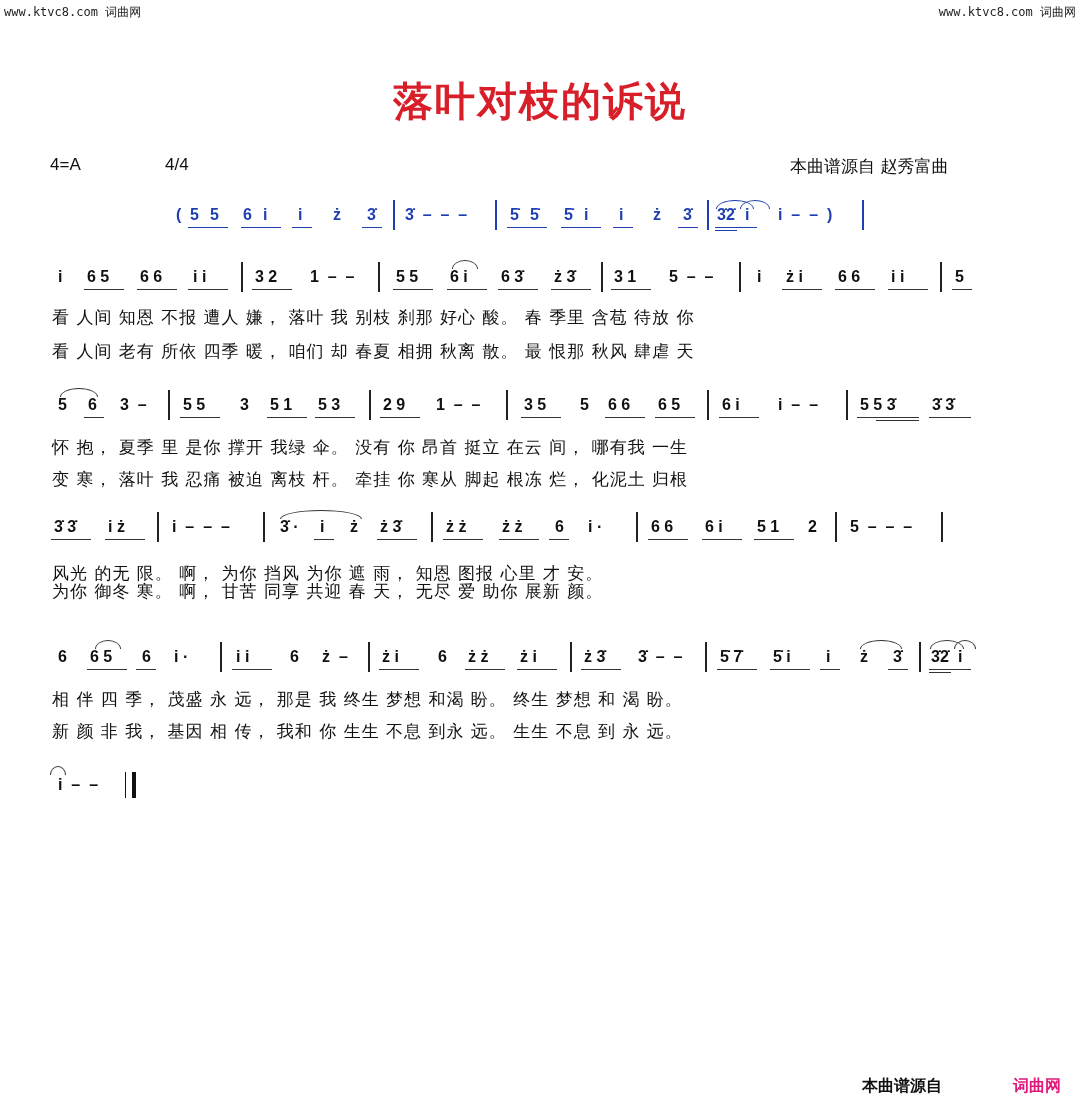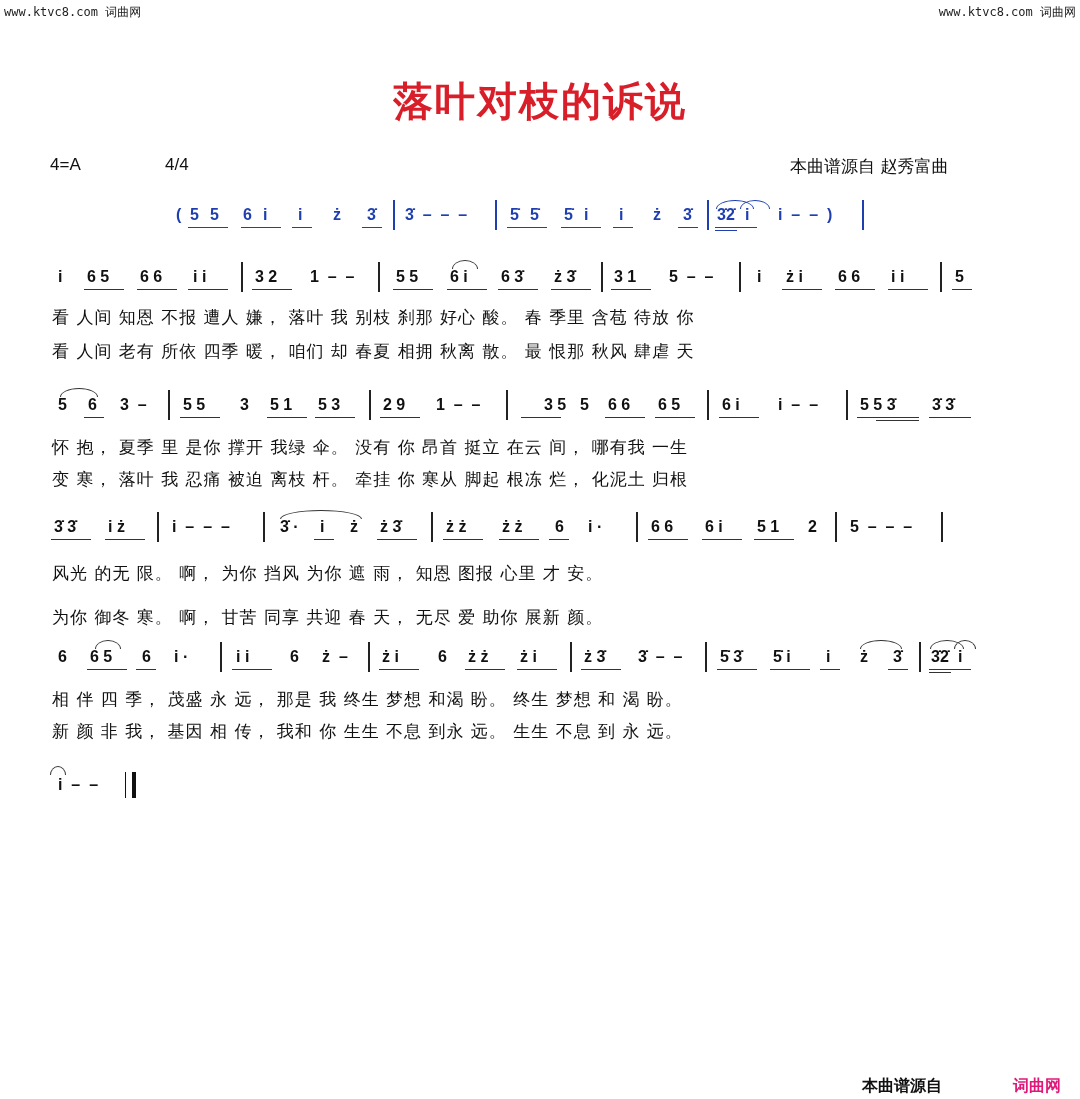--- a/index.html
+++ b/index.html
@@ -137,21 +137,21 @@
     <span class="token" style="left:240px;">3</span>
     <span class="token" style="left:270px;">5 1</span>
     <div class="underline" style="left:267px;top:27px;width:40px;"></div>
     <span class="token" style="left:318px;">5 3</span>
     <div class="underline" style="left:315px;top:27px;width:40px;"></div>
     <div class="bar" style="left:369px;"></div>
     <span class="token" style="left:383px;">2 9</span>
     <div class="underline" style="left:380px;top:27px;width:40px;"></div>
     <span class="token" style="left:436px;">1 &nbsp;–&nbsp; –</span>
     <div class="bar" style="left:506px;"></div>
-    <span class="token" style="left:524px;margin-left:20px;">3 5</span>
+    <span class="token" style="left:524px;">3 5</span>
     <div class="underline" style="left:521px;top:27px;width:40px;"></div>
     <span class="token" style="left:580px;">5</span>
     <span class="token" style="left:608px;">6 6</span>
     <div class="underline" style="left:605px;top:27px;width:40px;"></div>
     <span class="token" style="left:658px;">6 5</span>
     <div class="underline" style="left:655px;top:27px;width:40px;"></div>
     <div class="bar" style="left:707px;"></div>
     <span class="token" style="left:722px;">6 i</span>
     <div class="underline" style="left:719px;top:27px;width:40px;"></div>
     <span class="token" style="left:778px;">i &nbsp;–&nbsp; –</span>
@@ -196,21 +196,21 @@
     <span class="token" style="left:705px;">6 i</span>
     <div class="underline" style="left:702px;top:27px;width:40px;"></div>
     <span class="token" style="left:757px;">5 1</span>
     <div class="underline" style="left:754px;top:27px;width:40px;"></div>
     <span class="token" style="left:808px;">2</span>
     <div class="bar" style="left:835px;"></div>
     <span class="token" style="left:850px;">5 &nbsp;–&nbsp; –&nbsp; –</span>
     <div class="bar" style="left:941px;"></div>
   </div>
   <div class="lyric" style="left:52px;top:50px;">风光 的无  限。     啊，       为你  挡风 为你 遮 雨，   知恩 图报 心里 才  安。</div>
-  <div class="lyric" style="left:52px;top:94px;">为你 御冬  寒。     啊，       甘苦  同享 共迎 春 天，   无尽 爱   助你 展新 颜。</div>
+  <div class="lyric" style="left:52px;top:68px;">为你 御冬  寒。     啊，       甘苦  同享 共迎 春 天，   无尽 爱   助你 展新 颜。</div>
 </div>
 
 <div class="row" style="top:642px;">
   <div class="notes" style="left:0;top:0;width:1080px;">
     <span class="token" style="left:58px;">6</span>
     <div class="slur" style="left:95px;top:-2px;width:24px;"></div>
     <span class="token" style="left:90px;">6 5</span>
     <div class="underline" style="left:87px;top:27px;width:40px;"></div>
     <span class="token" style="left:142px;">6</span>
     <div class="underline" style="left:136px;top:27px;width:20px;"></div>
@@ -226,21 +226,21 @@
     <span class="token" style="left:438px;">6</span>
     <span class="token" style="left:468px;">ż ż</span>
     <div class="underline" style="left:465px;top:27px;width:40px;"></div>
     <span class="token" style="left:520px;">ż i</span>
     <div class="underline" style="left:517px;top:27px;width:40px;"></div>
     <div class="bar" style="left:570px;"></div>
     <span class="token" style="left:584px;">ż 3̇</span>
     <div class="underline" style="left:581px;top:27px;width:40px;"></div>
     <span class="token" style="left:638px;">3̇ &nbsp;–&nbsp; –</span>
     <div class="bar" style="left:705px;"></div>
-    <span class="token" style="left:720px;">5̇ 3̇</span>
+    <span class="token" style="left:720px;">5̇ 7̇</span>
     <div class="underline" style="left:717px;top:27px;width:40px;"></div>
     <span class="token" style="left:773px;">5̇ i</span>
     <div class="underline" style="left:770px;top:27px;width:40px;"></div>
     <span class="token" style="left:826px;">i</span>
     <div class="underline" style="left:820px;top:27px;width:20px;"></div>
     <div class="slur" style="left:860px;top:-2px;width:40px;"></div>
     <span class="token" style="left:860px;">ż</span>
     <span class="token" style="left:893px;">3̇</span>
     <div class="underline" style="left:888px;top:27px;width:20px;"></div>
     <div class="bar" style="left:919px;"></div>

